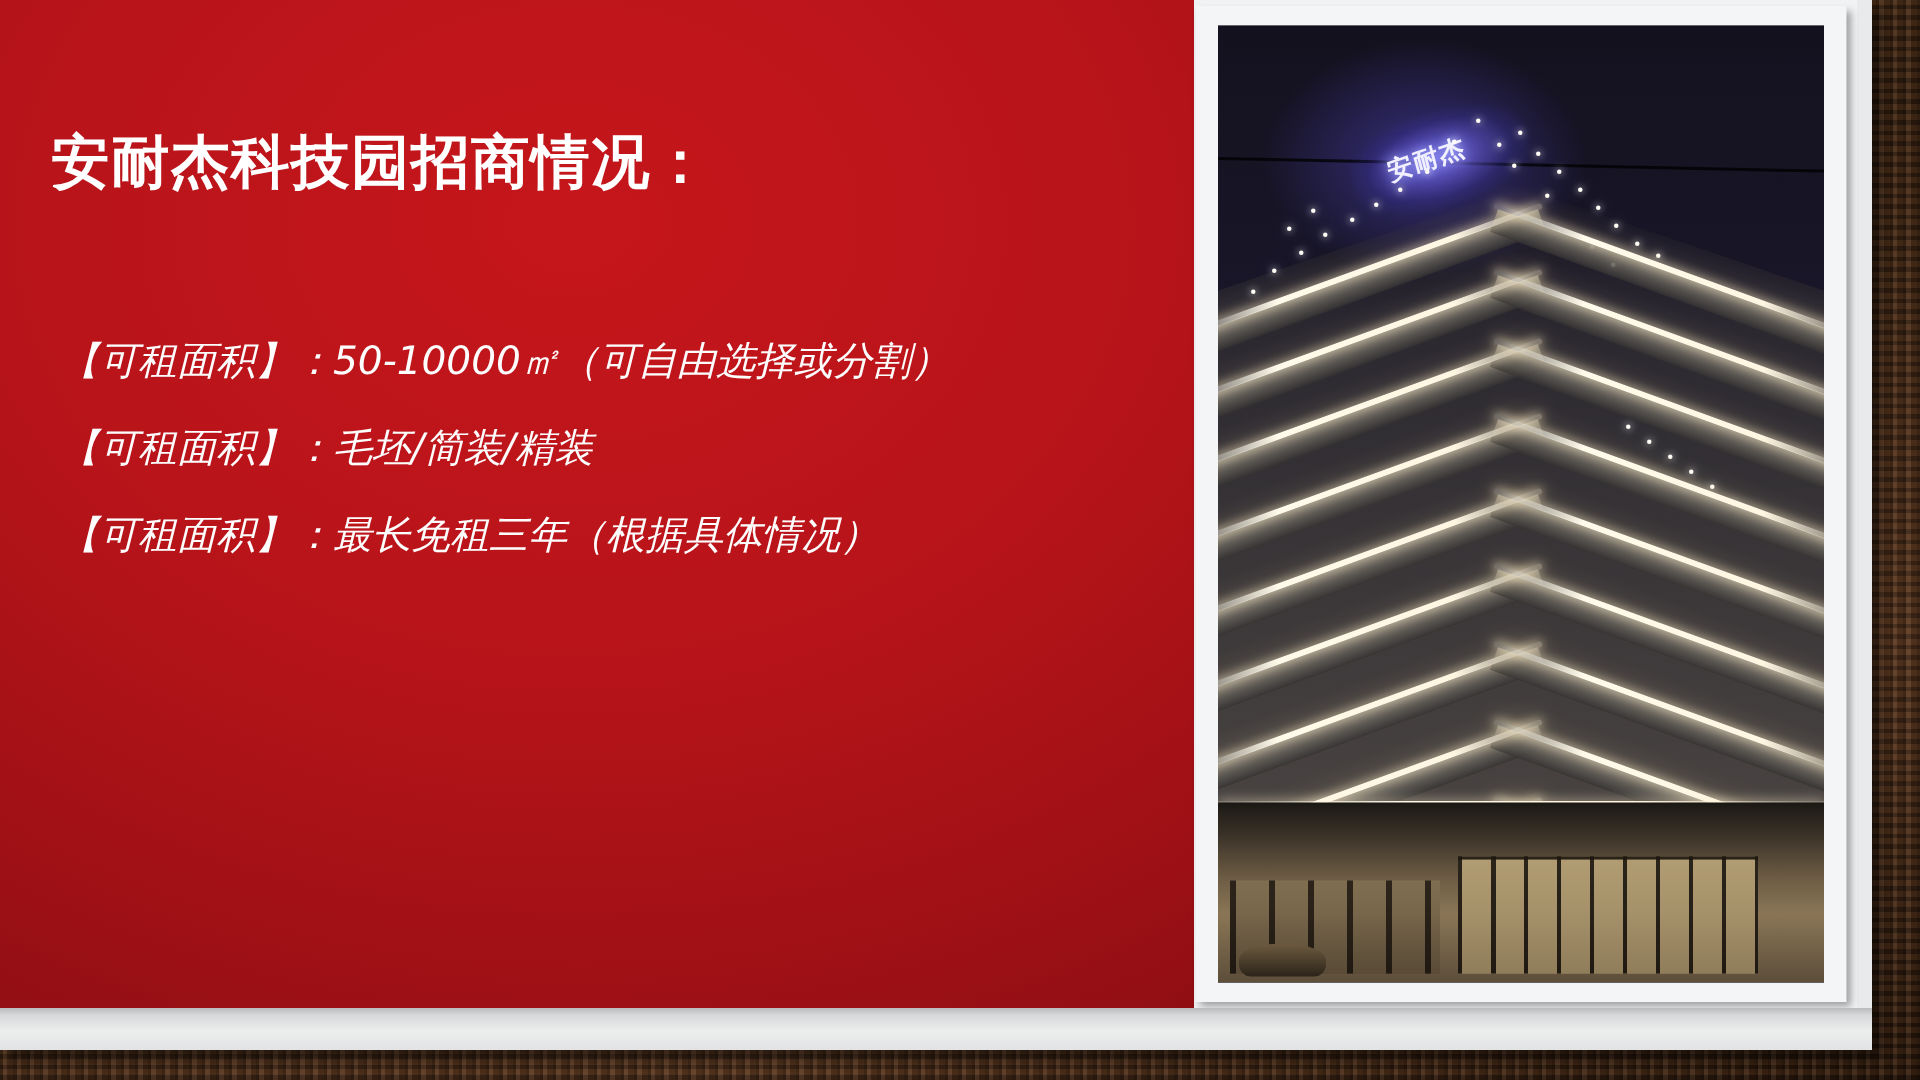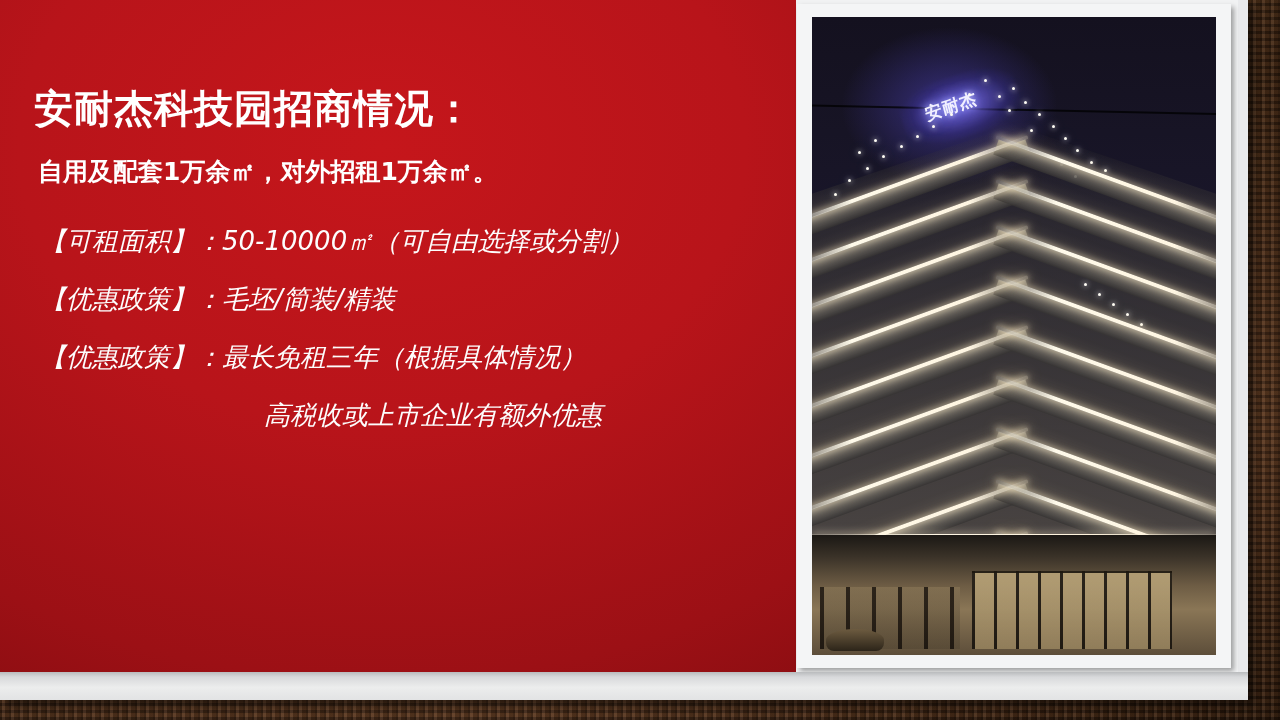--- a/index.html
+++ b/index.html
@@ -297,27 +297,25 @@
 <div class="stage">
 
   <div class="slide">
     <div class="slide-inner-edge"></div>
 
     <div class="red-panel">
       <div class="text-block">
 
         <div class="title">安耐杰科技园招商情况：</div>
 
-        <div class="subtitle">自用及配套1万余㎡，对外招租1万余㎡。</div>
 
         <div class="lines">
           <div class="line">【可租面积】：50-10000㎡（可自由选择或分割）</div>
-          <div class="line">【优惠政策】：毛坯/简装/精装</div>
-          <div class="line">【优惠政策】：最长免租三年（根据具体情况）</div>
-          <div class="line indent">高税收或上市企业有额外优惠</div>
+          <div class="line">【可租面积】：毛坯/简装/精装</div>
+          <div class="line">【可租面积】：最长免租三年（根据具体情况）</div>
         </div>
 
       </div>
     </div>
 
     <div class="photo-frame">
       <div class="photo">
 
         <div class="sky"></div>
         <div class="wire"></div>

